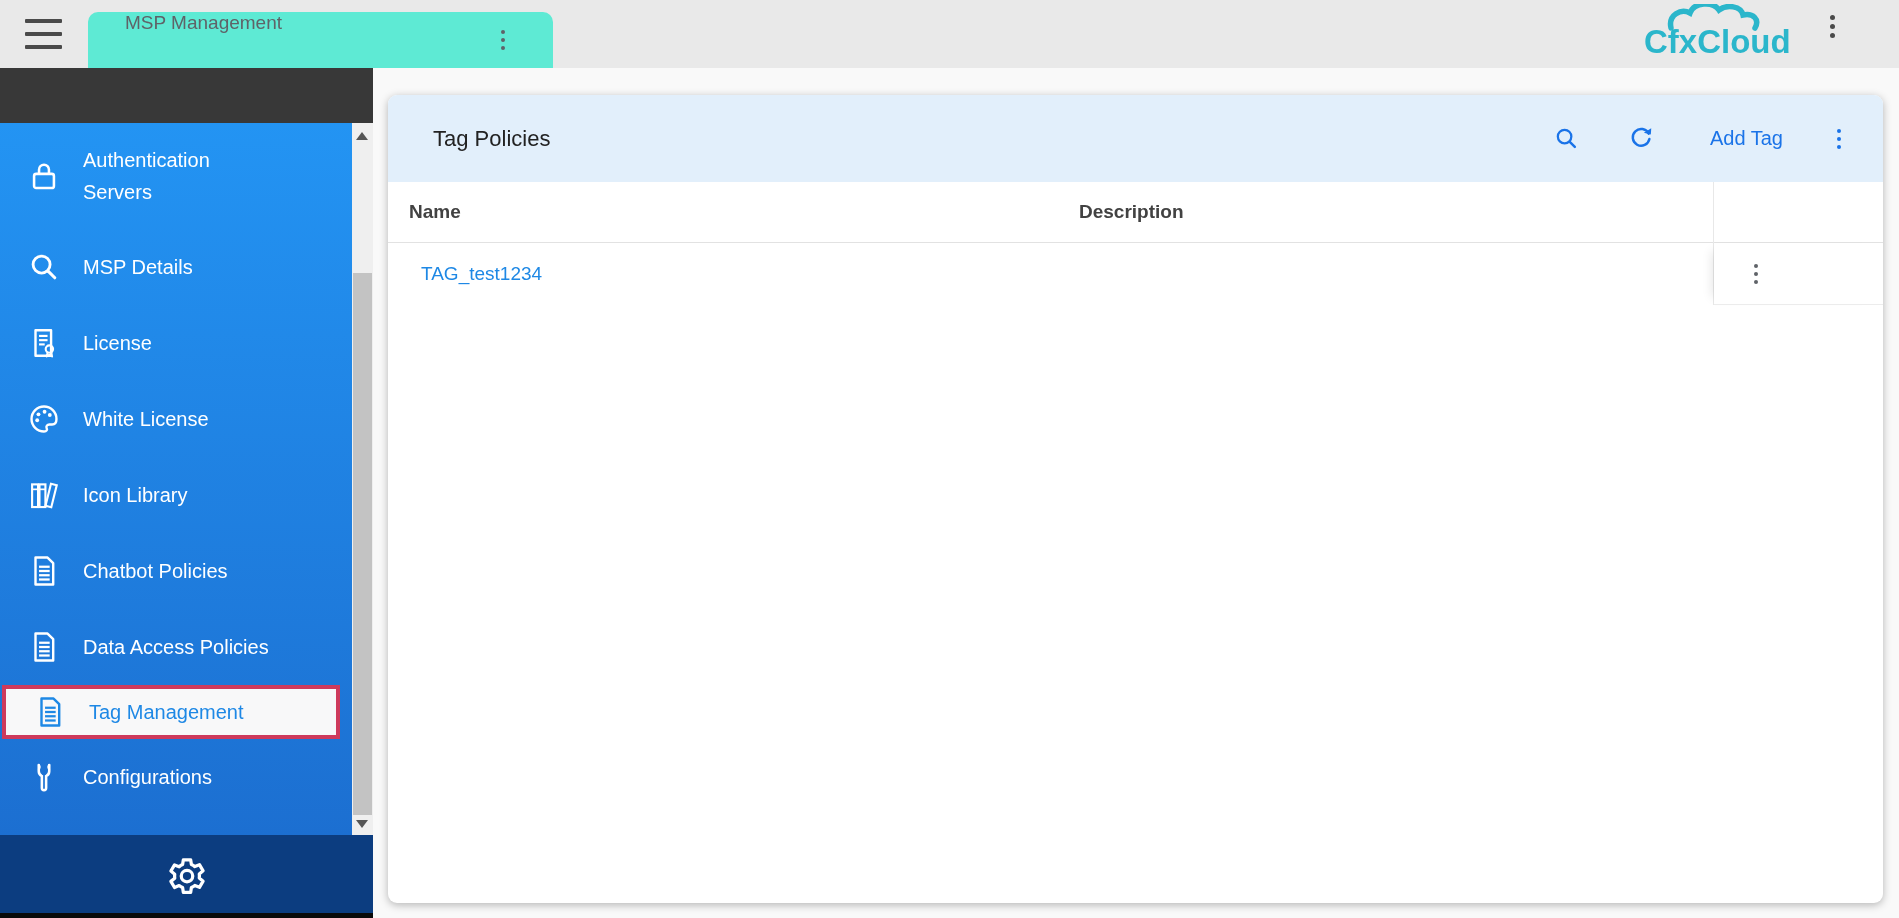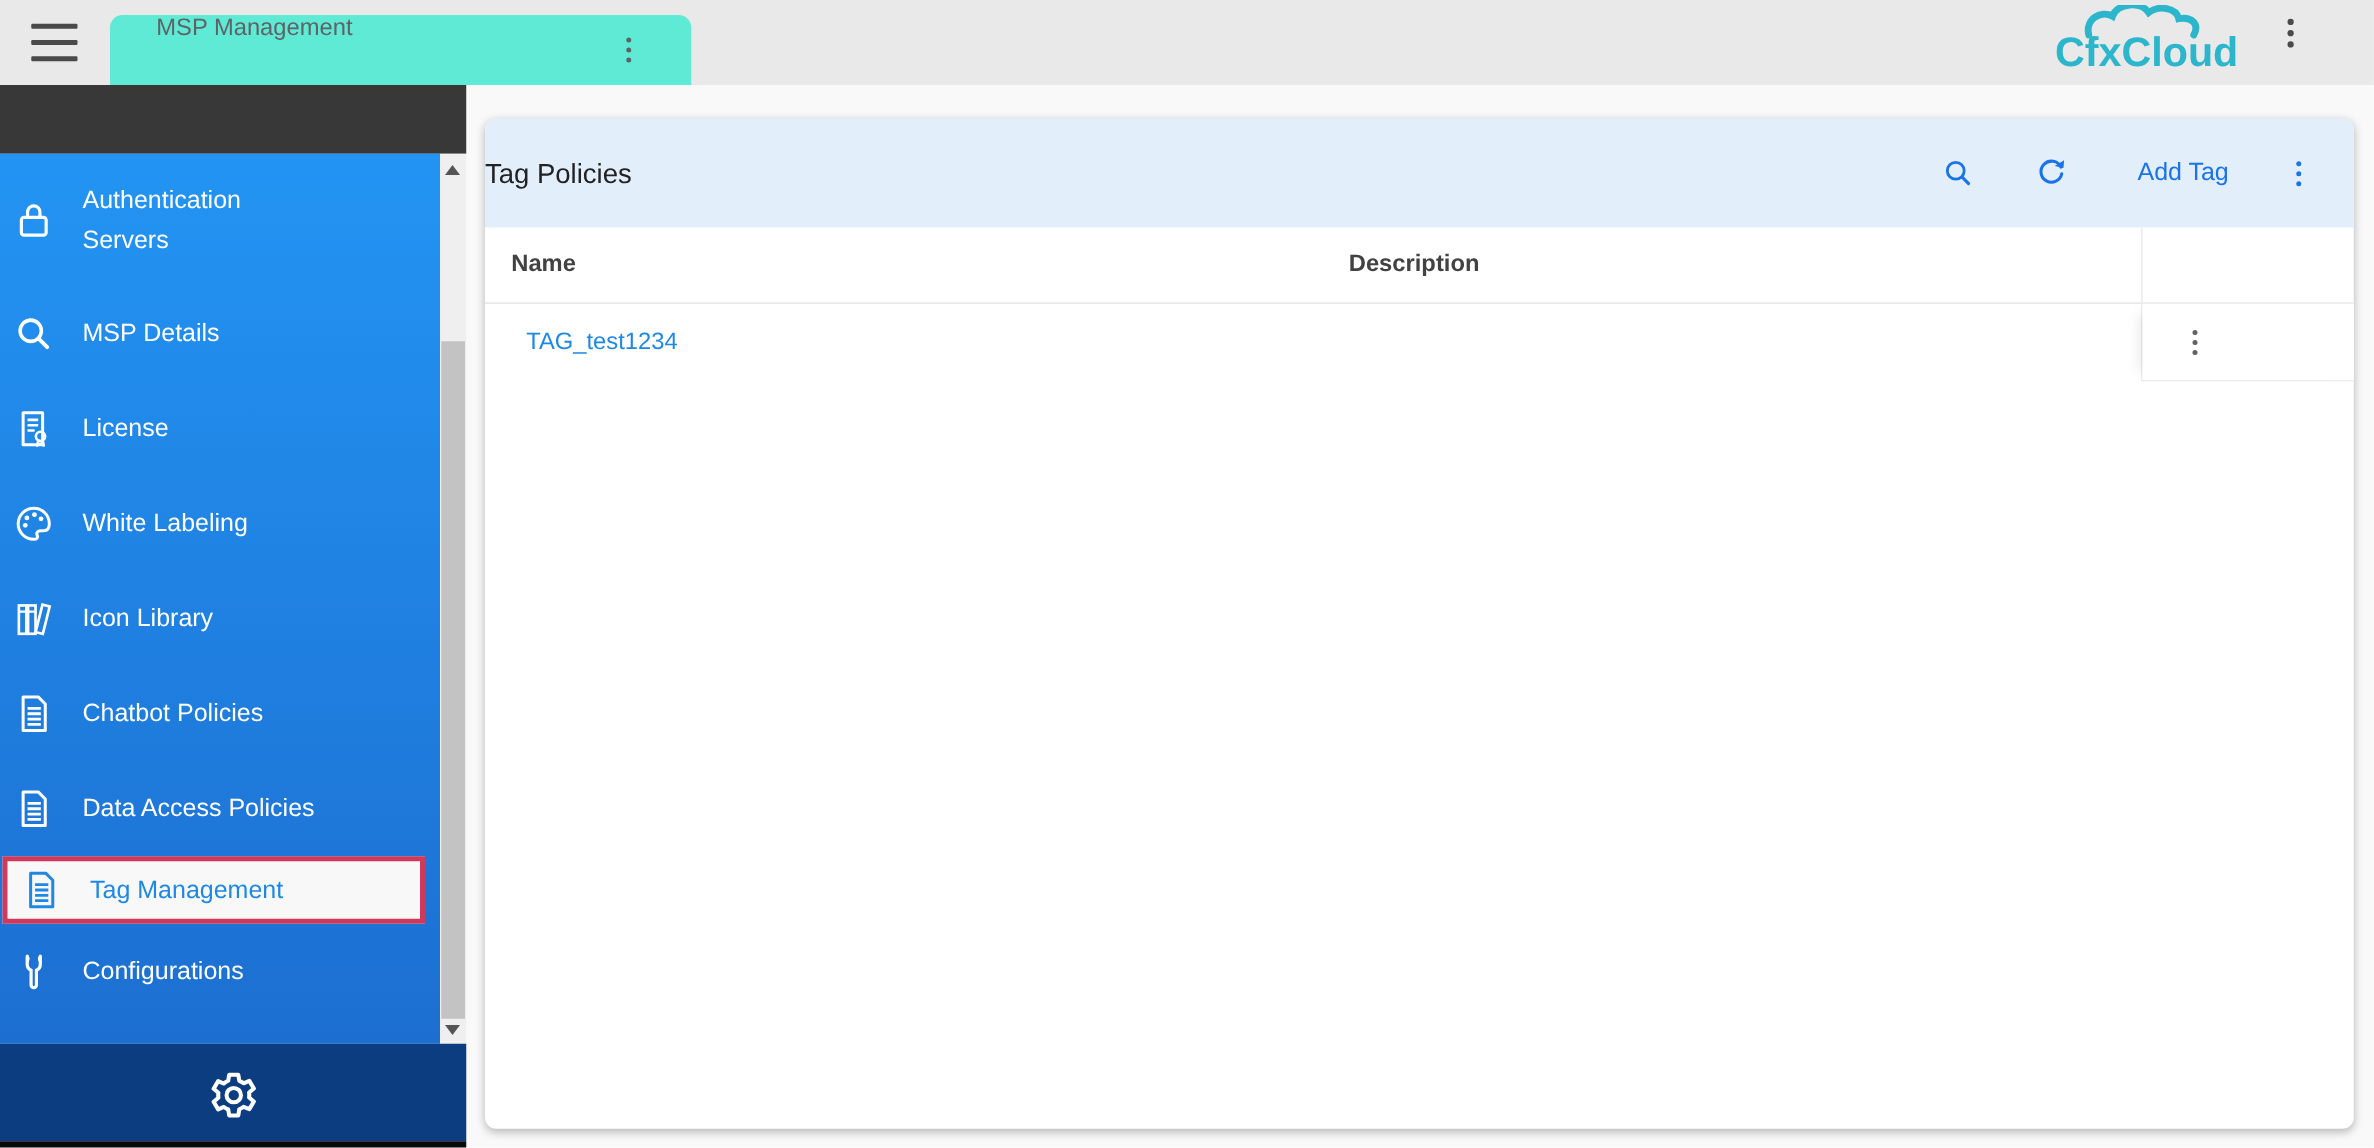--- a/index.html
+++ b/index.html
@@ -21,42 +21,42 @@
   .kebab i { width:4px; height:4px; border-radius:50%; background:currentColor; display:block; }
   .kebab.big i { width:5px; height:5px; }
   .tab .kebab, .topbar-kebab { color:#5f6368; }
   .topbar-kebab { position:absolute; left:1830px; top:15px; color:#4a4a4a; }
   .logo { position:absolute; left:1638px; top:4px; width:175px; height:60px; }
 
   
   .side-dark { position:absolute; left:0; top:68px; width:373px; height:55px; background:#383838; }
   .side-nav { position:absolute; left:0; top:123px; width:352px; height:712px;
               background:linear-gradient(180deg,#2394f3 0%, #1c6fd1 100%); }
-  .nav-item { display:flex; align-items:center; height:76px; padding-left:8px; cursor:pointer; }
+  .nav-item { display:flex; align-items:center; height:76px; padding-left:25px; cursor:pointer; }
   .nav-item.two-line { height:106px; }
   .nicon { width:38px; height:38px; flex:0 0 38px; display:flex; align-items:center; justify-content:center; }
   .nlabel { margin-left:20px; font-size:20px; color:#ffffff; line-height:1.6; white-space:nowrap; }
   .two-line .nlabel { white-space:normal; width:175px; }
   .nav-item.selected { height:54px; background:#f8f8f9; border:4px solid #ce3a5c; width:338px; margin-left:2px; }
   .nav-item.selected .nlabel { color:#1e88e5; }
 
   
   .sscroll { position:absolute; left:352px; top:123px; width:21px; height:713px; background:#efefef; }
   .sscroll .arrow { position:absolute; left:4px; width:0; height:0; border-left:6px solid transparent; border-right:6px solid transparent; cursor:pointer; }
   .sscroll .up   { top:9px;  border-bottom:8px solid #555; }
   .sscroll .down { bottom:8px; border-top:8px solid #555; }
   .sthumb { position:absolute; left:1px; top:150px; width:19px; height:542px; background:#c3c3c3; cursor:grab; }
 
   .side-footer { position:absolute; left:0; top:835px; width:373px; height:78px; background:#0c3d80; display:flex; align-items:center; justify-content:center; }
   .side-footer-strip { position:absolute; left:0; top:913px; width:373px; height:5px; background:#0a0a0a; }
 
   
   .panel { position:absolute; left:388px; top:95px; width:1495px; height:808px; background:#ffffff; border-radius:9px; box-shadow:0 2px 8px rgba(0,0,0,.28); }
   .panel-header { position:relative; height:87px; background:#e2effb; border-radius:9px 9px 0 0; display:flex; align-items:center; }
-  .panel-title { font-size:22px; color:#222222; }
+  .panel-title { padding-left:45px; font-size:22px; color:#222222; }
   .panel-actions { position:absolute; right:42px; top:0; height:87px; display:flex; align-items:center; gap:44px; }
   .icon-btn { display:flex; align-items:center; justify-content:center; width:30px; height:30px; cursor:pointer; }
   .add-tag { font-size:20px; color:#1a73e8; cursor:pointer; padding:0 10px; }
   .panel-actions .kebab { color:#1a73e8; }
 
   .thead { position:relative; height:61px; display:flex; align-items:center; border-bottom:1px solid #e2e2e2; font-weight:bold; font-size:19px; color:#424242; }
   .col-name { padding-left:21px; width:691px; }
   .col-desc { flex:1; }
   .trow { position:relative; height:62px; display:flex; align-items:center; font-size:19px; }
   .cell-link { padding-left:33px; color:#1e88e5; cursor:pointer; }
@@ -138,21 +138,21 @@
   <div class="nav-item">
     <span class="nicon">
       <svg viewBox="0 0 24 24" width="34" height="34">
           <path d="M12,3.2 a8.8,8.8 0 1 0 0,17.6 c1.9,0 2.5-1.2 1.9-2.3 c-.6-1.4.3-2.6 1.9-2.6 h1.9 c2.2,0 3.1-1.7 3.1-3.9 A8.8,8.8 0 0 0 12,3.2 Z" fill="none" stroke="#fff" stroke-width="1.7"></path>
           <circle cx="8.1" cy="8.7" r="1.35" fill="#fff"></circle>
           <circle cx="12.4" cy="6.9" r="1.35" fill="#fff"></circle>
           <circle cx="16.1" cy="9.2" r="1.35" fill="#fff"></circle>
           <circle cx="7.2" cy="12.9" r="1.35" fill="#fff"></circle>
         </svg>
     </span>
-    <span class="nlabel">White Labeling</span>
+    <span class="nlabel">White License</span>
   </div>
 
   <div class="nav-item">
     <span class="nicon">
       <svg viewBox="0 0 24 24" width="34" height="34">
           <rect x="3.6" y="4.5" width="4.2" height="16" fill="none" stroke="#fff" stroke-width="1.5"></rect>
           <rect x="8.8" y="4.5" width="4.2" height="16" fill="none" stroke="#fff" stroke-width="1.5"></rect>
           <g transform="rotate(14 17 12)">
             <rect x="15" y="4.3" width="4.2" height="16" fill="none" stroke="#fff" stroke-width="1.5"></rect>
           </g>

